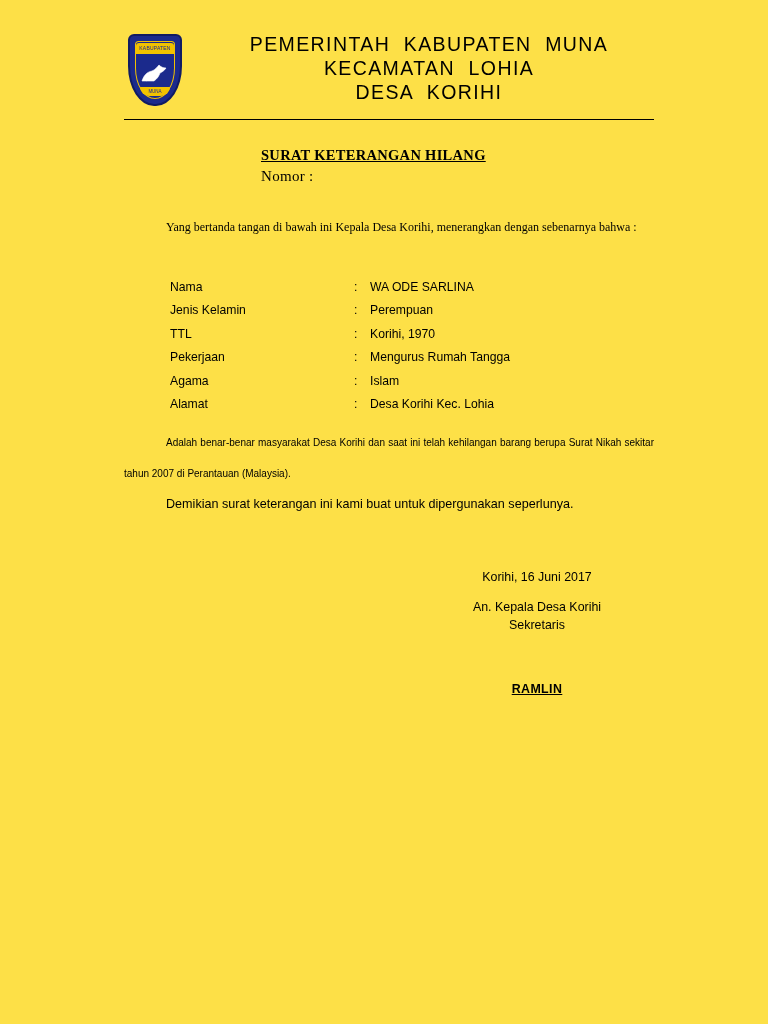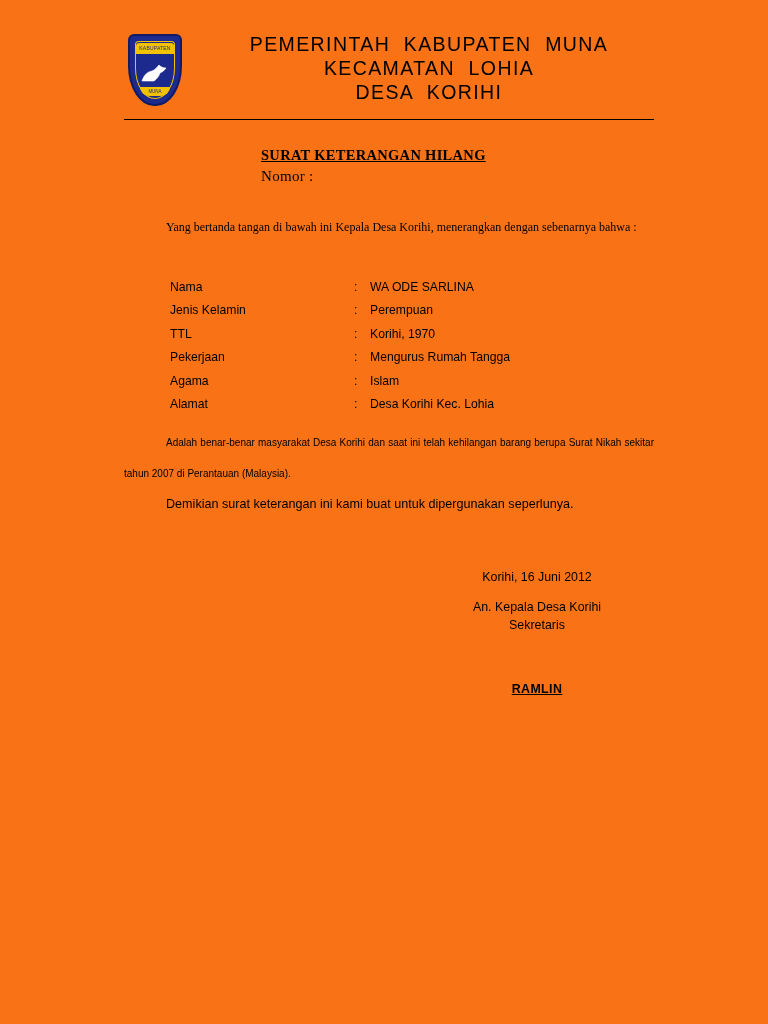--- a/index.html
+++ b/index.html
@@ -12,21 +12,21 @@
     height: 1024px;
     font-family: "Liberation Serif", serif;
     color: #000000;
     position: relative;
     overflow: hidden;
   }
   .page {
     position: relative;
     width: 768px;
     height: 1024px;
-    background: #f97316;
+    background: #fde047;
   }
 
   
   .letterhead {
     position: absolute;
     left: 124px;
     top: 32px;
     width: 530px;
     display: flex;
     flex-direction: row;
@@ -286,19 +286,19 @@
 
   <div class="para2">
     <span class="indent"></span><span>Adalah benar-benar masyarakat Desa Korihi dan saat ini telah kehilangan barang berupa Surat Nikah sekitar tahun 2007 di Perantauan (Malaysia).</span>
   </div>
 
   <div class="para3">
     <span class="indent"></span><span>Demikian surat keterangan ini kami buat untuk dipergunakan seperlunya.</span>
   </div>
 
   <div class="sig">
-    <div class="place-date">Korihi,  16 Juni 2012</div>
+    <div class="place-date">Korihi,  16 Juni 2017</div>
     <div class="on-behalf">An. Kepala Desa Korihi</div>
     <div class="role">Sekretaris</div>
     <div class="signer">RAMLIN</div>
   </div>
 
 </div>
 
 </body></html>

